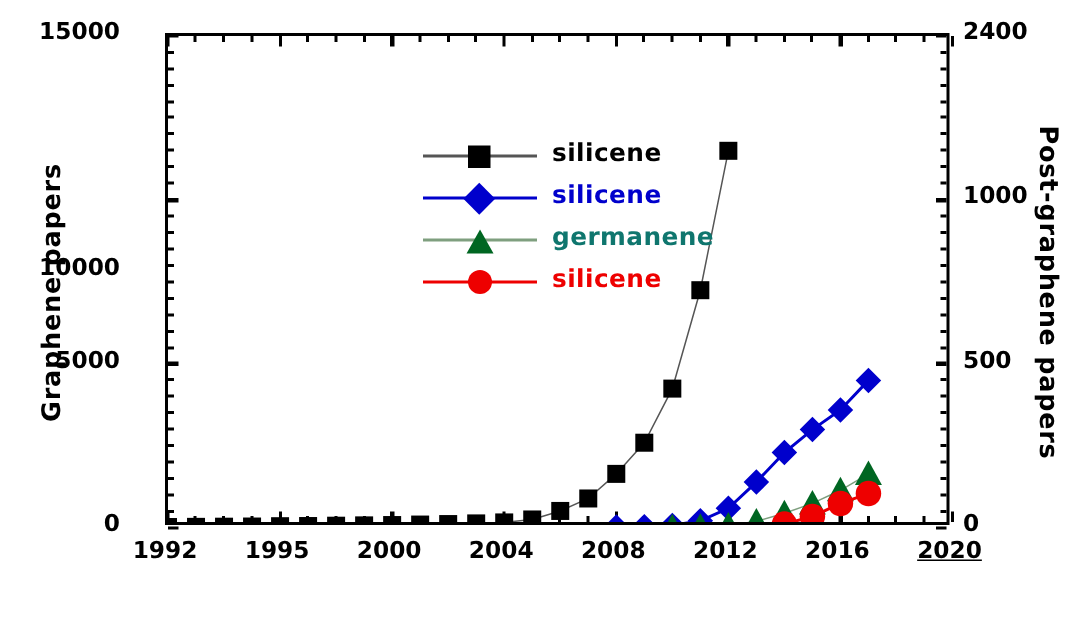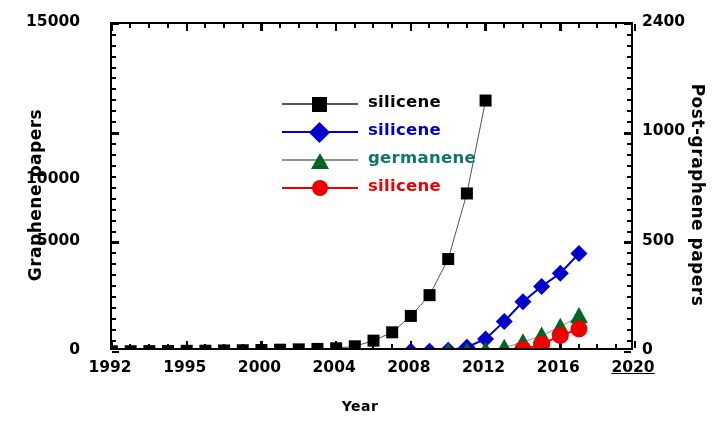--- a/index.html
+++ b/index.html
@@ -74,21 +74,20 @@
     font-family:"DejaVu Sans",sans-serif;white-space:nowrap;letter-spacing:.3px;
   }
 </style>
 </head>
 <body>
 
 <div id="figure">
 
   <div class="axis-title" id="ylabel-left">Graphene papers</div>
   <div class="axis-title" id="ylabel-right">Post-graphene papers</div>
-  <div class="axis-title" id="xlabel">Year</div>
 
   <div id="plot">
     <div id="ticks-left">
         <div class="tick tk-l" style="top: 326.8px;"></div>
         <div class="tick tk-l minor" style="top: 315.867px;"></div>
         <div class="tick tk-l minor" style="top: 304.933px;"></div>
         <div class="tick tk-l minor" style="top: 294px;"></div>
         <div class="tick tk-l minor" style="top: 283.067px;"></div>
         <div class="tick tk-l minor" style="top: 272.133px;"></div>
         <div class="tick tk-l minor" style="top: 261.2px;"></div>

